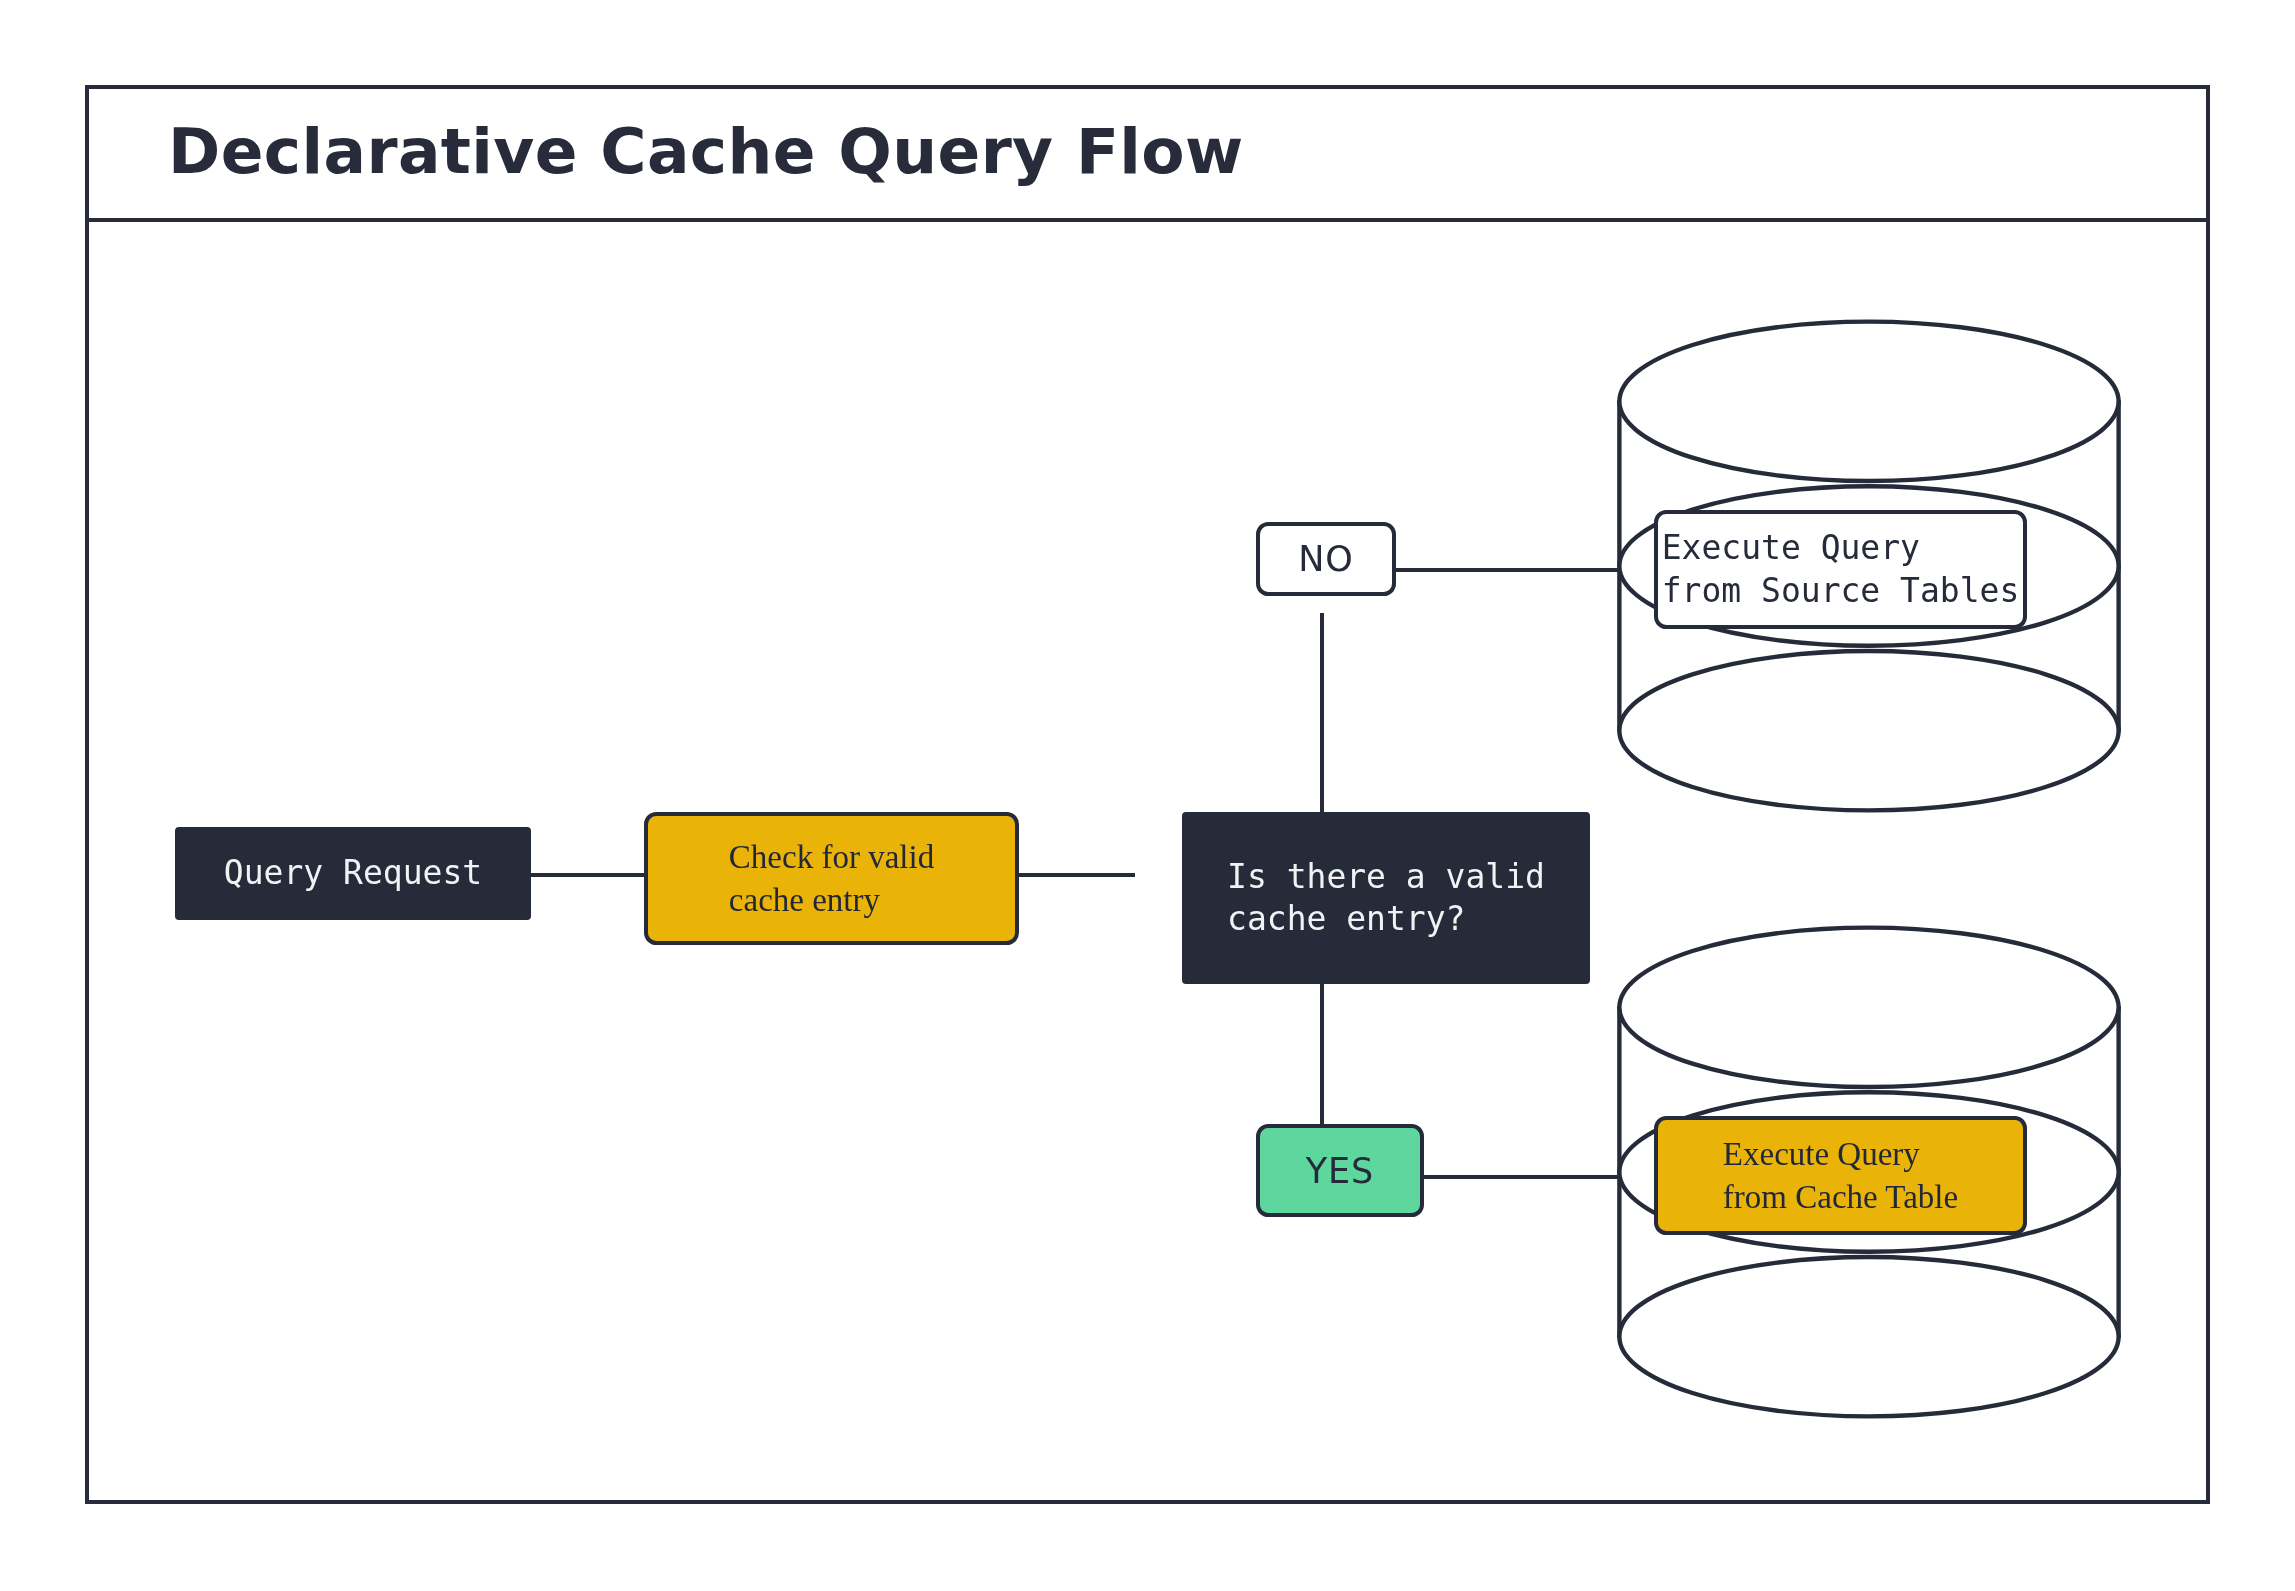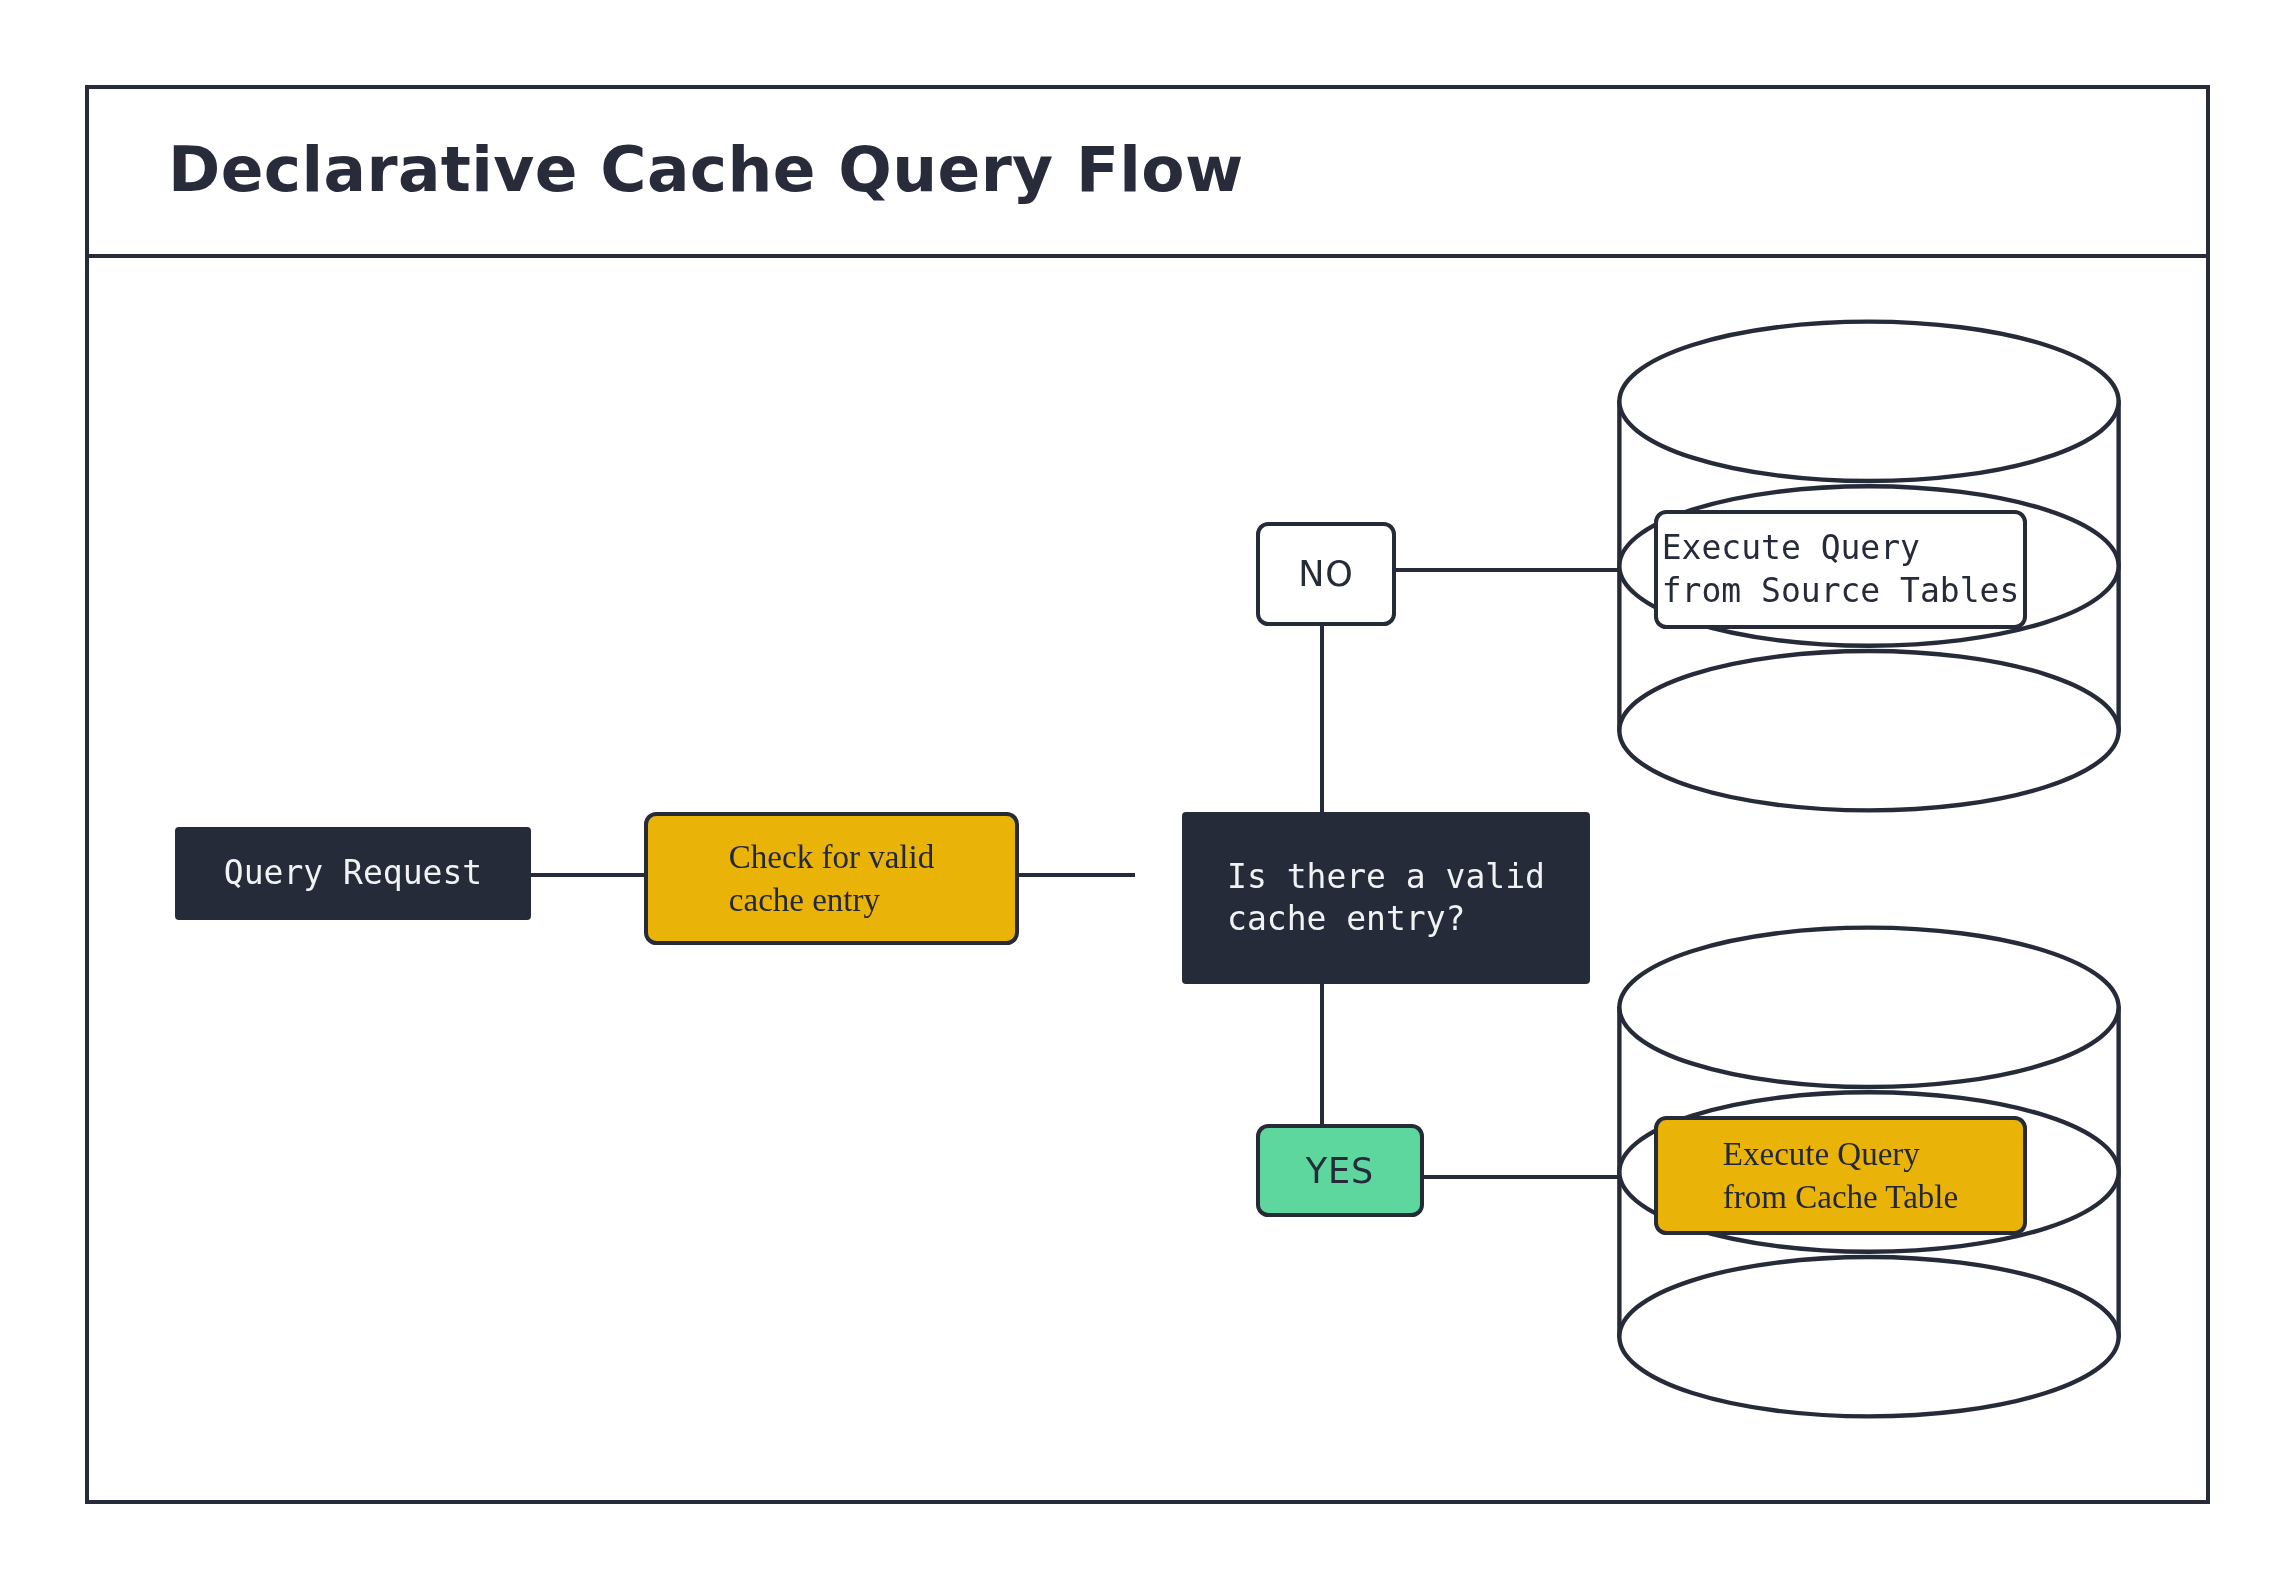--- a/index.html
+++ b/index.html
@@ -31,21 +31,21 @@
     border: 4.4px solid #272b3a;
     box-sizing: border-box;
     background: #ffffff;
   }
 
   .title-band {
     position: absolute;
     left: 85px;
     top: 85px;
     width: 2125px;
-    height: 173px;
+    height: 137px;
     box-sizing: border-box;
     border-bottom: 4.4px solid #272b3a;
     display: flex;
     align-items: center;
   }
 
   .title-text {
     margin-left: 83px;
     font-family: "DejaVu Sans", sans-serif;
     font-size: 63px;
@@ -177,21 +177,21 @@
   </div>
 
   <div class="node node-dark layer-labels" style="left:175px; top:827px; width:356px; height:93px;">Query Request</div>
 
   <div class="node node-green layer-labels" style="left:644px; top:812px; width:375px; height:133px;">Check for valid
 cache entry</div>
 
   <div class="node node-dark layer-labels" style="left:1182px; top:812px; width:408px; height:172px;">Is there a valid
 cache entry?</div>
 
-  <div class="label-box label-white layer-labels" style="left:1256px; top:522px; width:140px; height:104px;text-align:center;">NO</div>
+  <div class="label-box label-white layer-labels" style="left:1256px; top:522px; width:140px; height:74px;text-align:center;">NO</div>
 
   <div class="label-box label-green layer-labels" style="left:1256px; top:1124px; width:168px; height:93px;">YES</div>
 
   <div class="node node-white layer-labels" style="left:1654px; top:510px; width:373px; height:119px;">Execute Query
 from Source Tables</div>
 
   <div class="node node-green layer-labels" style="left:1654px; top:1116px; width:373px; height:119px;">Execute Query
 from Cache Table</div>
 
 </div>

